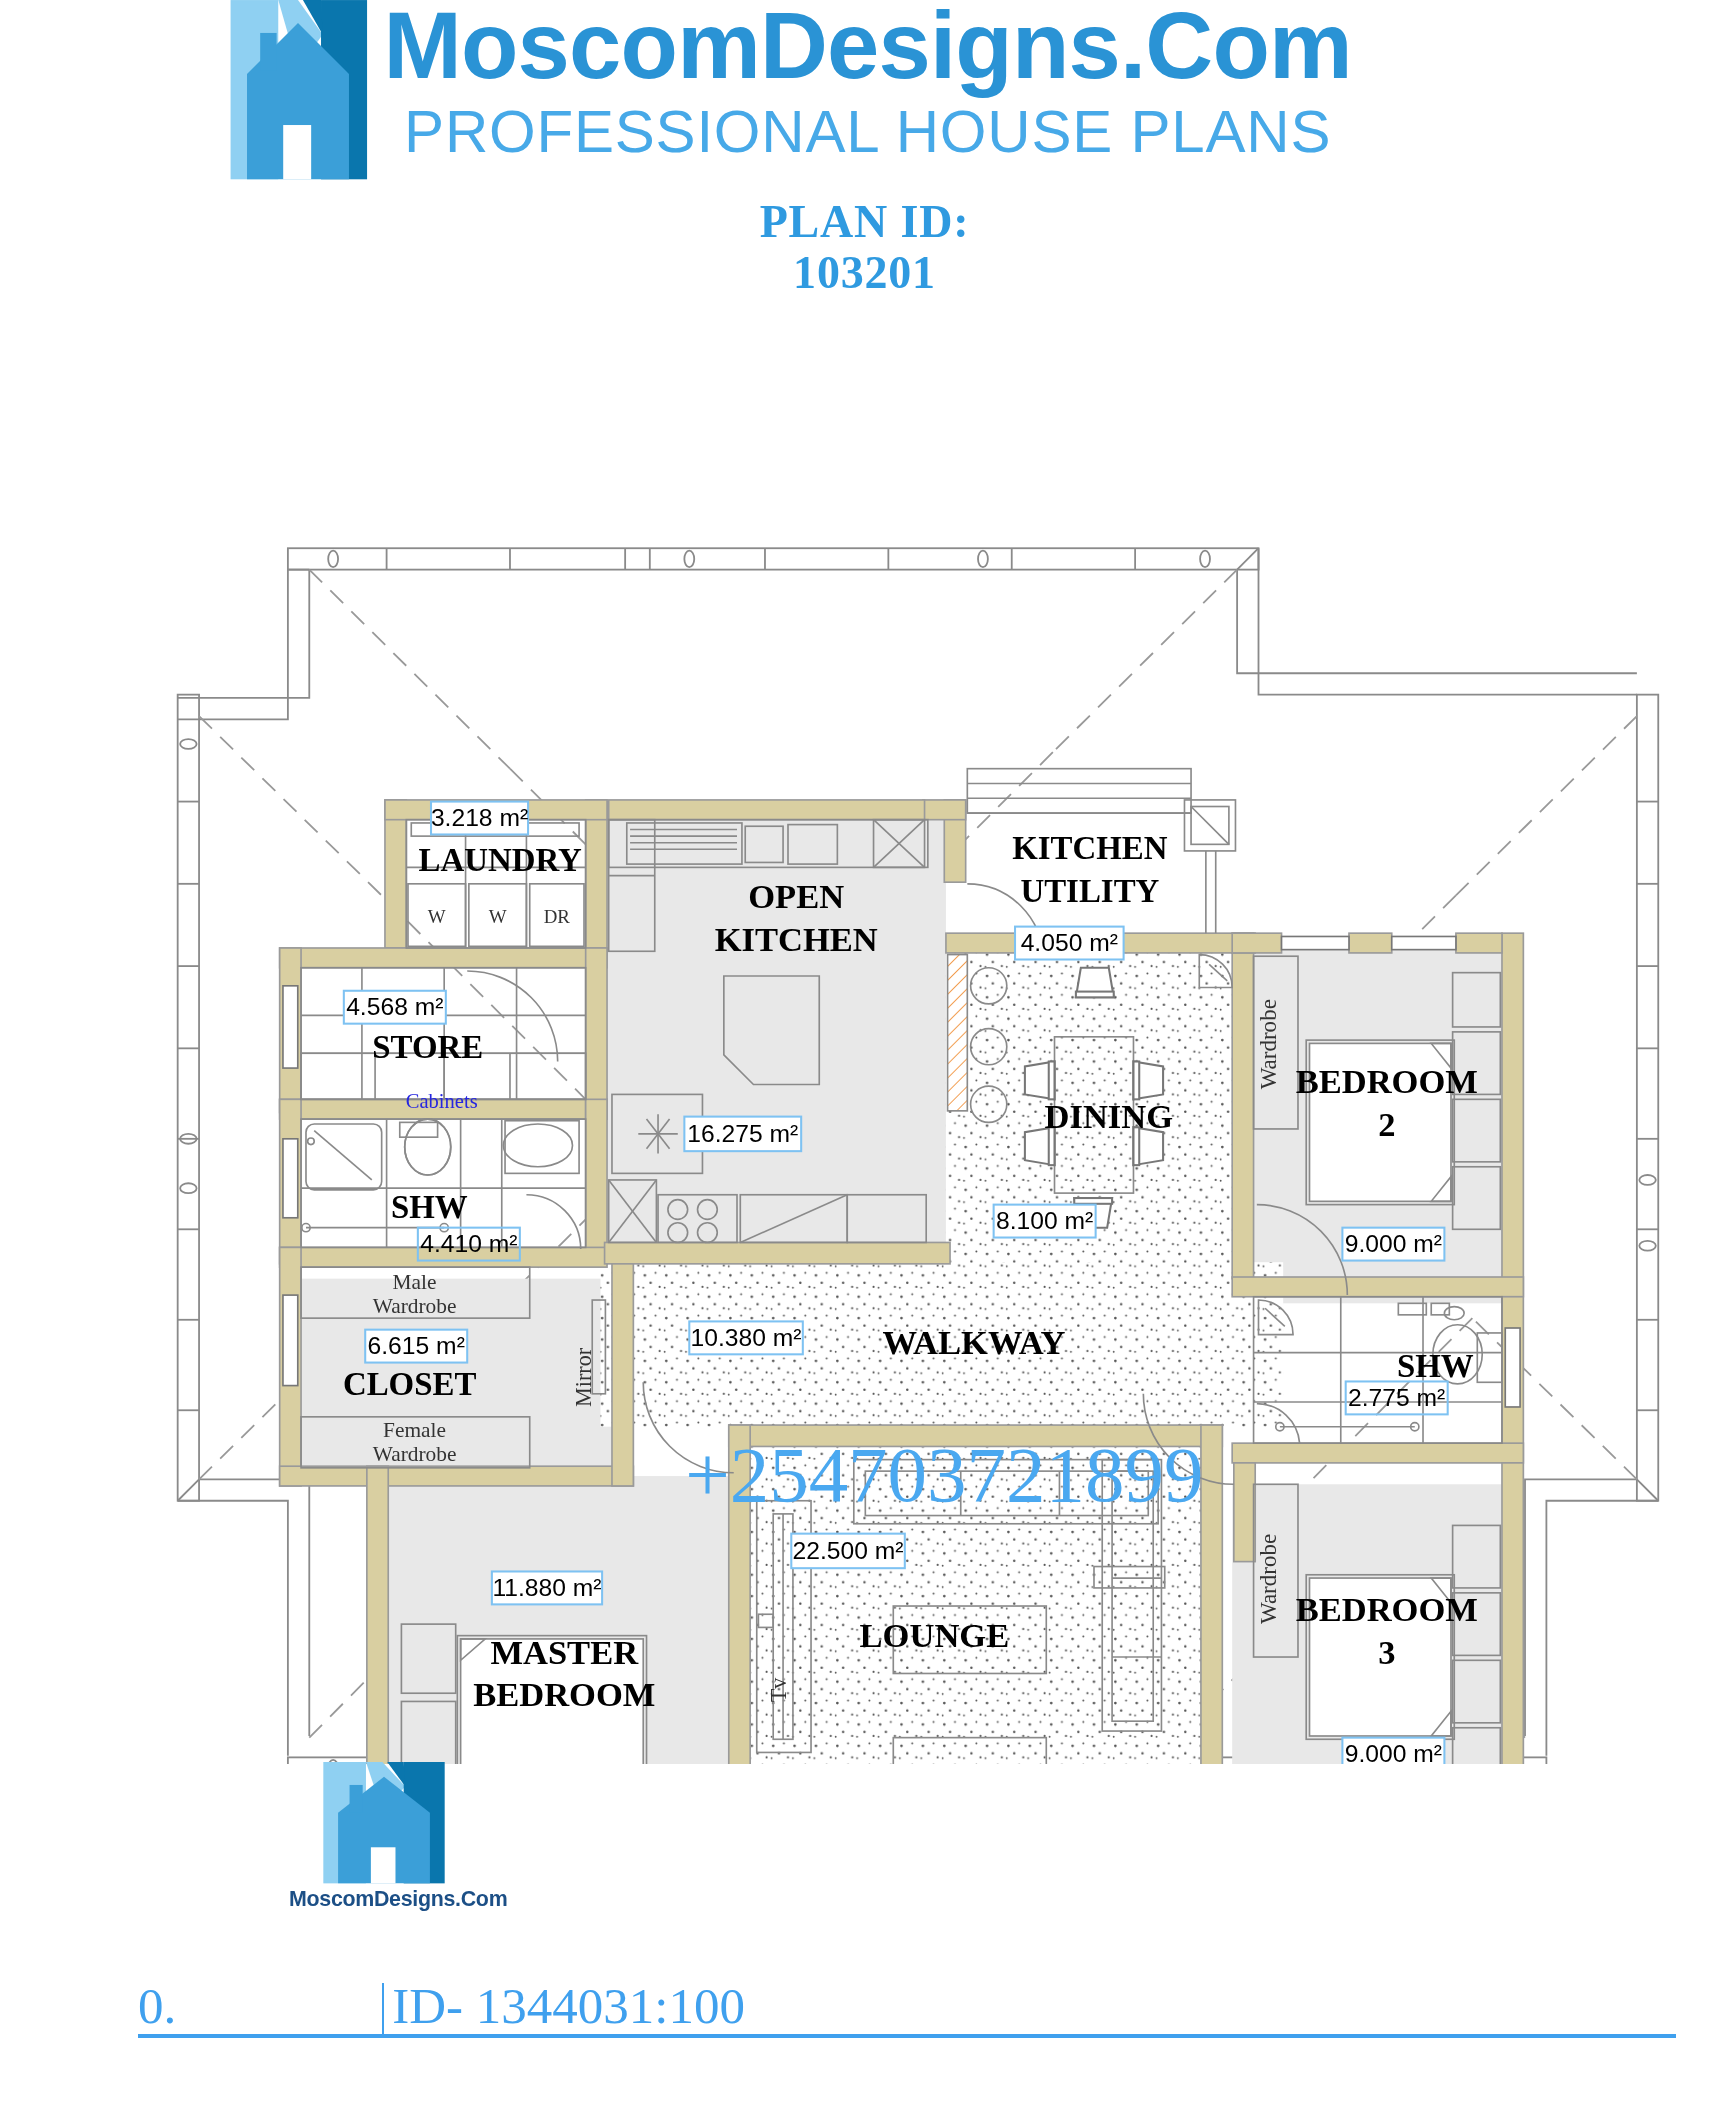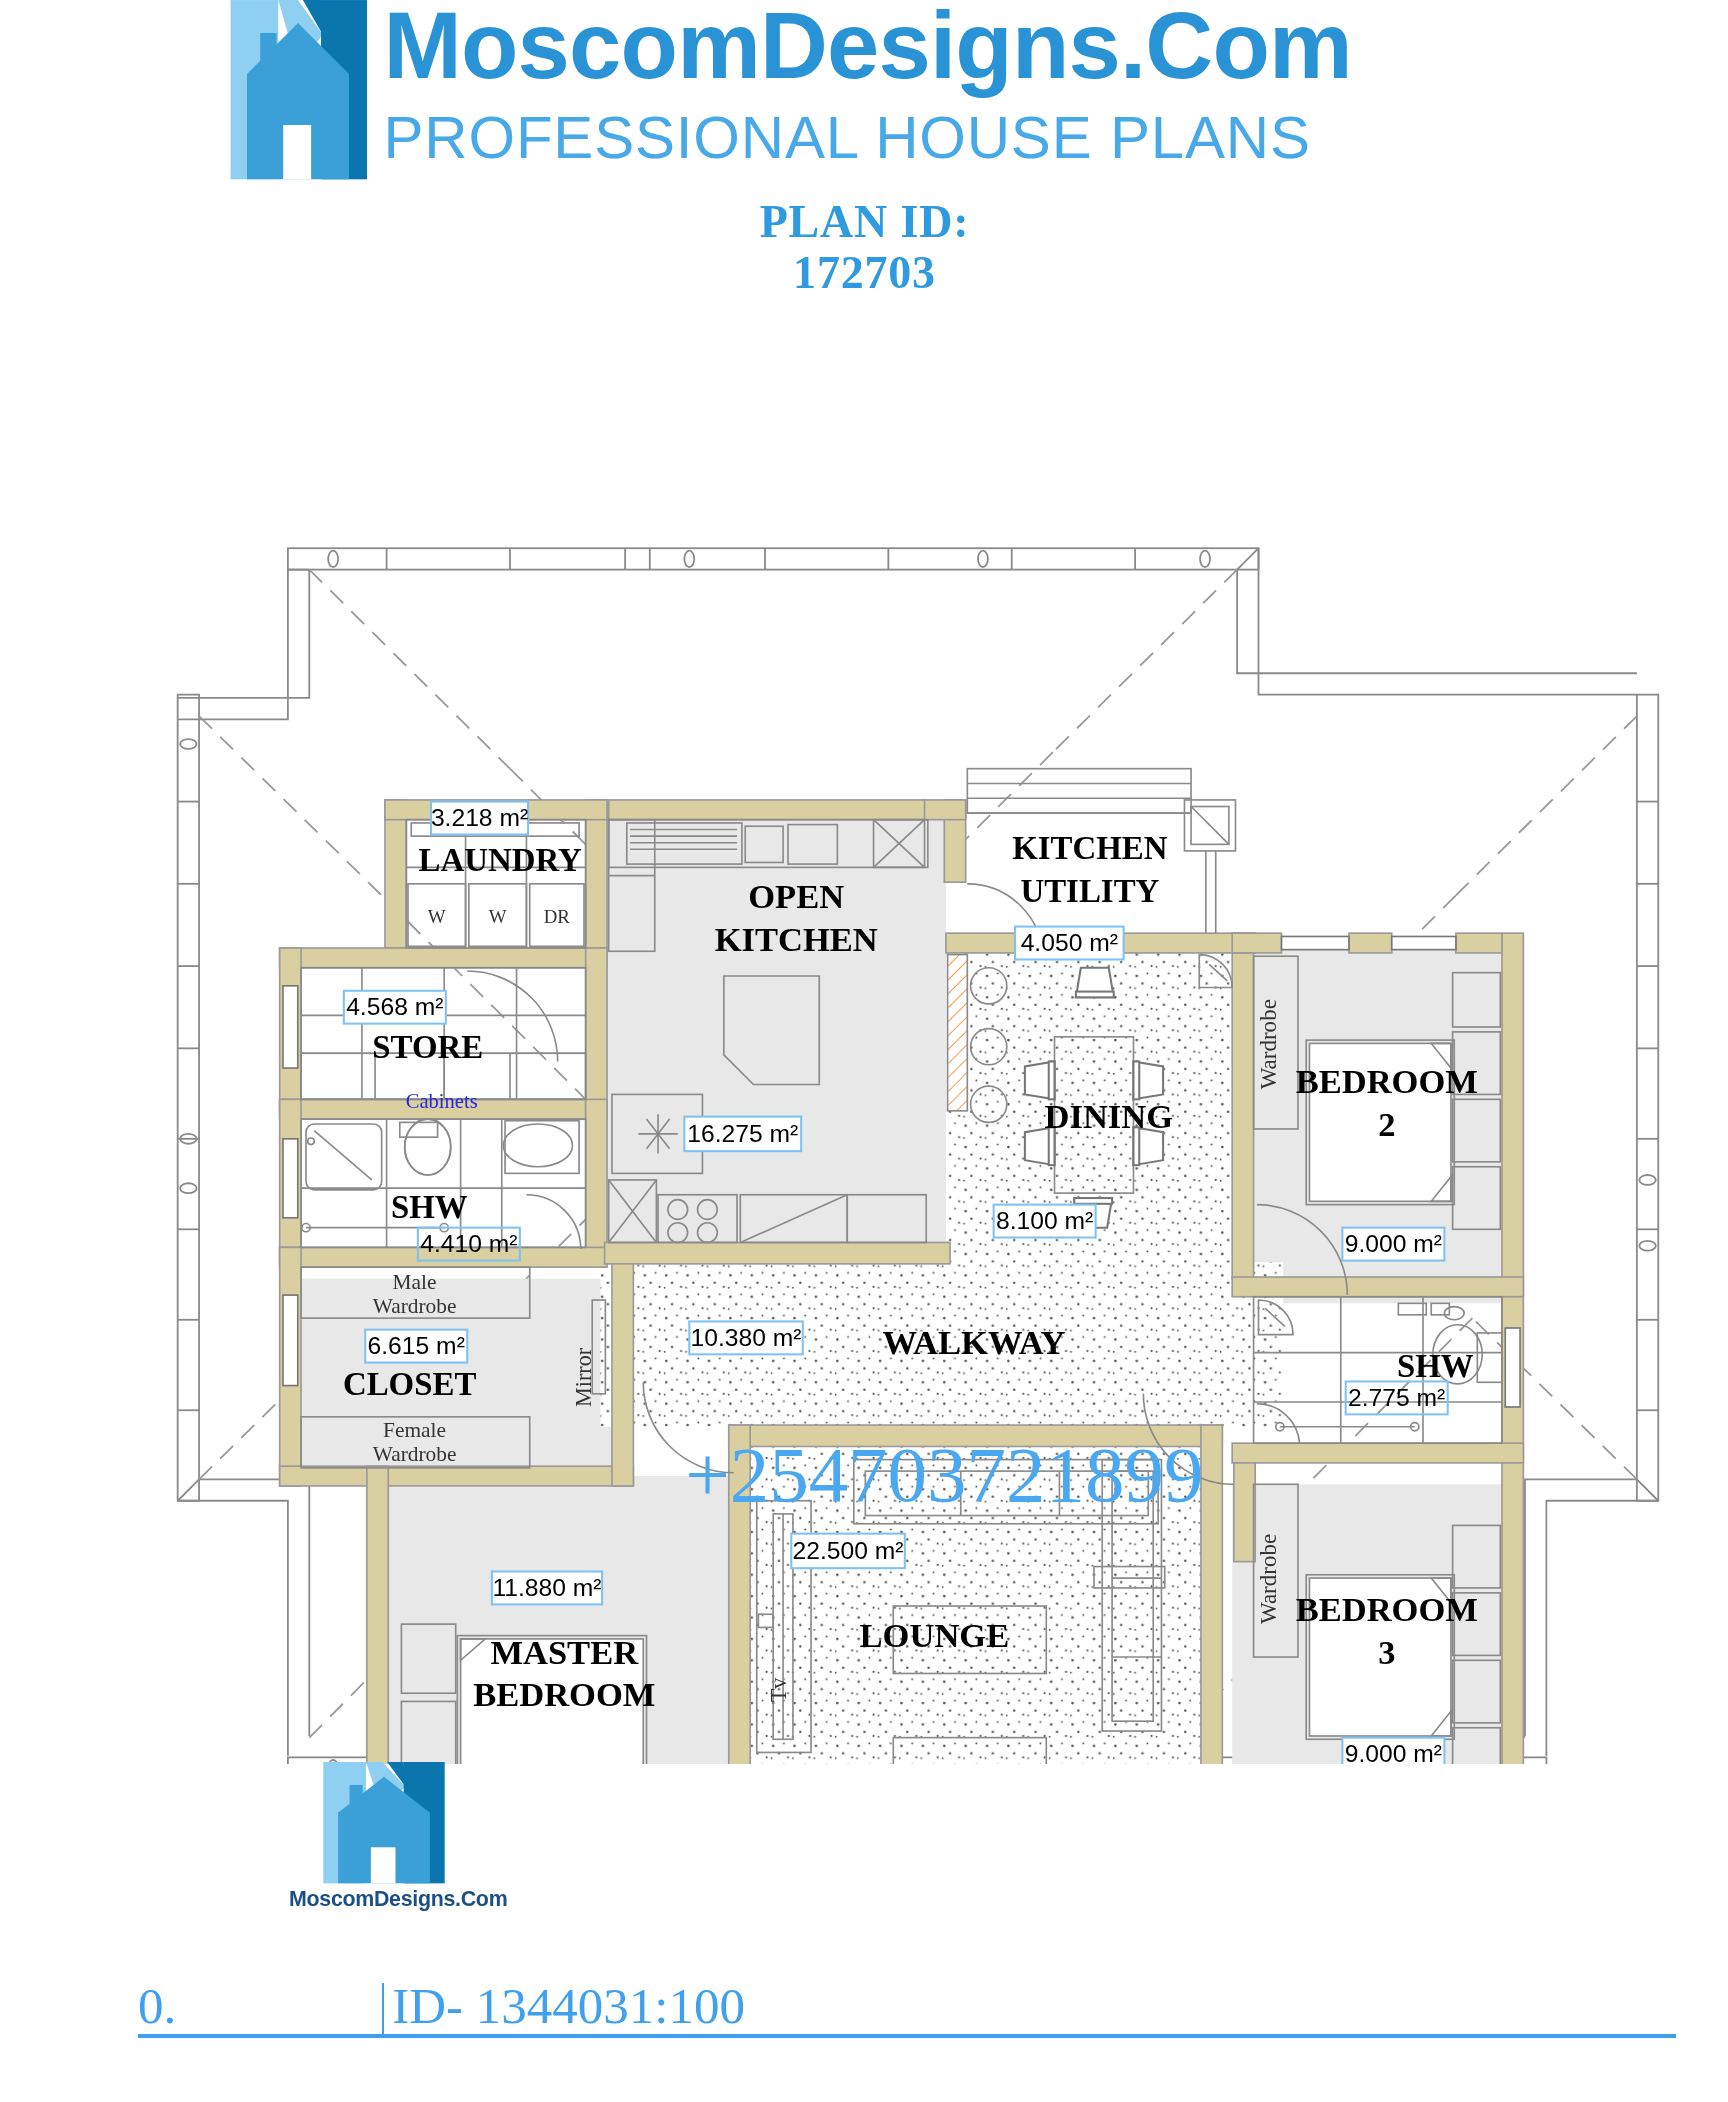--- a/index.html
+++ b/index.html
@@ -29,22 +29,22 @@
     white-space:nowrap;
   }
   .brandsub{
     font-family:"Liberation Sans", sans-serif;
     font-weight:normal;
     font-size:60px;
     line-height:66px;
     color:#47a9e8;
     letter-spacing:0.8px;
     white-space:nowrap;
-    text-align:left;
-    margin-top:16px;
+    text-align:center;
+    margin-top:10px;
   }
   .planid{
     text-align:center;
     color:#2f9ae0;
     font-family:"Liberation Serif", serif;
     font-weight:bold;
     font-size:46px;
     line-height:51px;
     margin-top:15px;
     letter-spacing:0.8px;
@@ -125,21 +125,21 @@
         <rect x="72" y="152" width="34" height="66" fill="#ffffff"></rect>
       </svg>
     </div>
     <div class="brandtext">
       <div class="brandtitle">MoscomDesigns.Com</div>
       <div class="brandsub">PROFESSIONAL HOUSE PLANS</div>
     </div>
   </div>
   <div class="planid">
     <span>PLAN ID:</span>
-    <span class="num">172703</span>
+    <span class="num">103201</span>
   </div>
 </div>
 
 <div class="planwrap">
 <svg width="1729" height="1456" viewBox="0 0 2102 1770">
   <defs>
     <pattern id="speckle" width="26" height="26" patternUnits="userSpaceOnUse">
       <rect width="26" height="26" fill="#ffffff"></rect>
       <circle cx="4" cy="6" r="1.6" fill="#555"></circle>
       <circle cx="17" cy="3" r="1.2" fill="#555"></circle>

